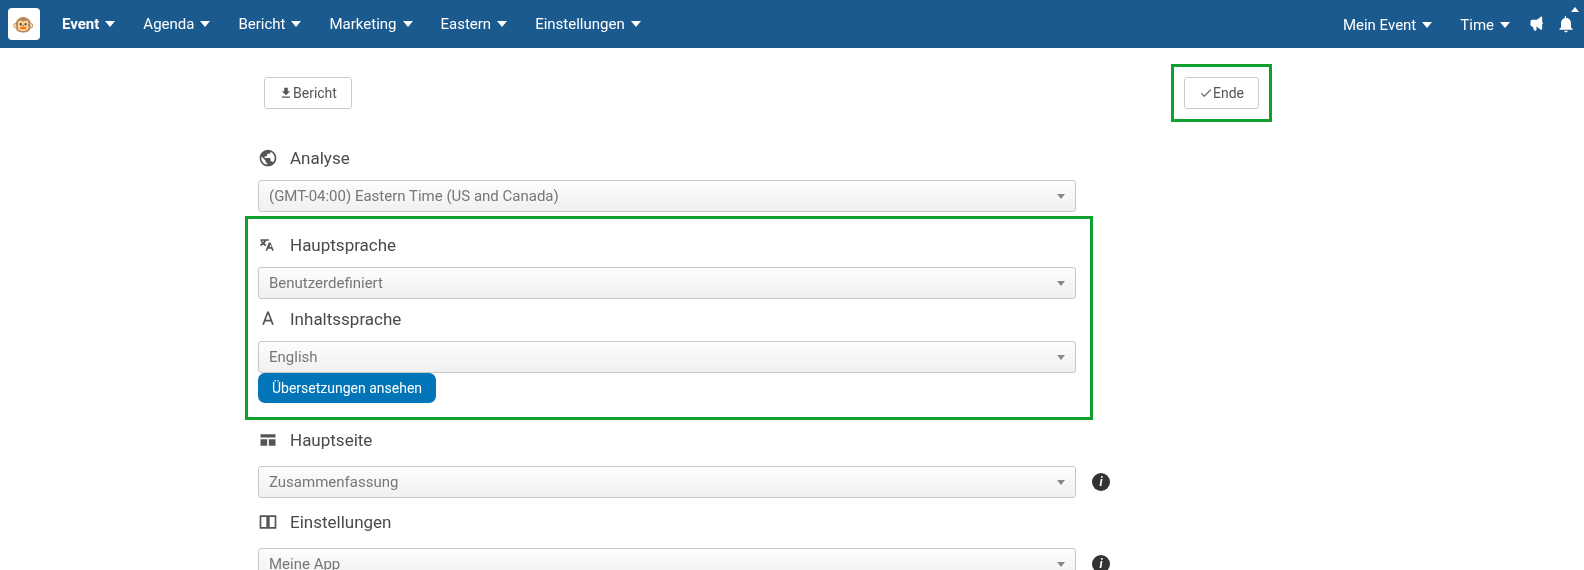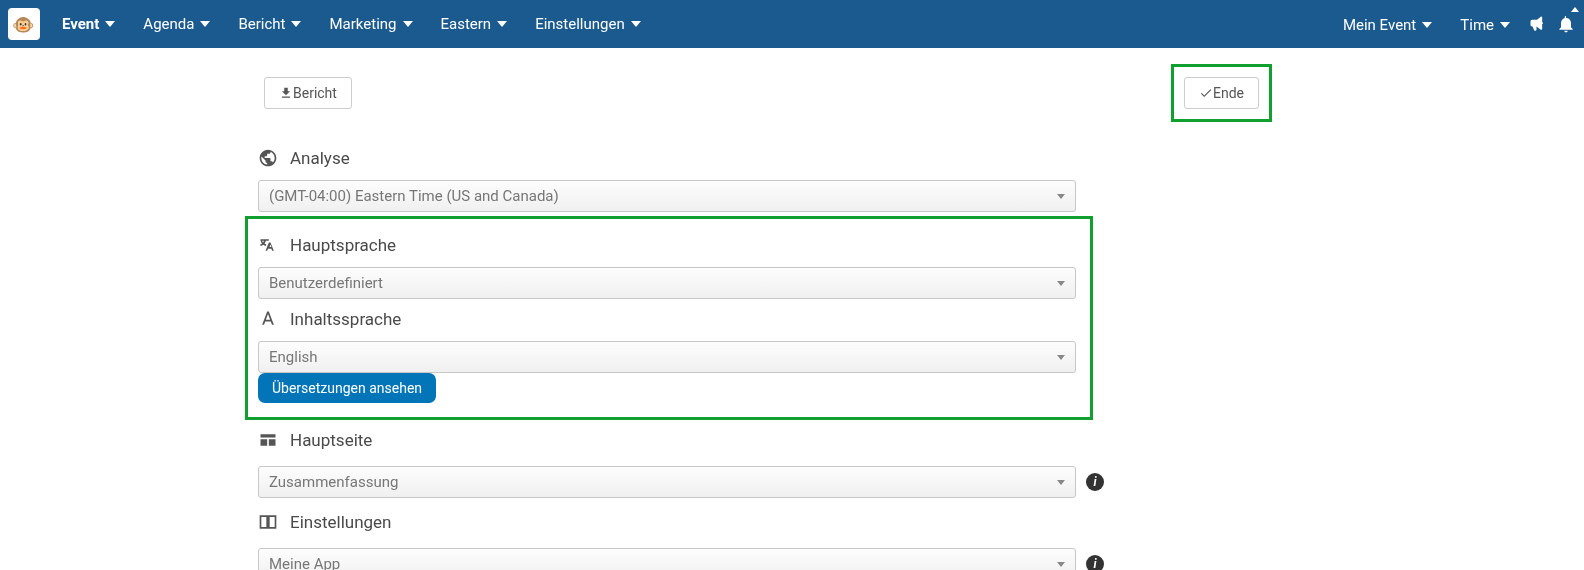--- a/index.html
+++ b/index.html
@@ -35,21 +35,21 @@
   .section-title { font-size: 17px; color: #4a4a4a; font-weight: 400; }
   
   .select { width: 818px; height: 32px; border: 1px solid #c7c7c7; border-radius: 3px; background: linear-gradient(#fdfdfd,#f0f0f0); display: flex; align-items: center; justify-content: space-between; padding: 0 8px 0 10px; color: #777; font-size: 15px; cursor: pointer; }
   .select-arrow { width:0;height:0;border-left:4px solid transparent;border-right:4px solid transparent;border-top:5px solid #888; margin-right:2px;}
   
   .highlight-section { border: 3px solid #10a030; margin-left:-3px; padding: 10px; width: 848px; }
   .highlight-section .section { padding: 6px 0 4px 0;}
   
   .link-btn { display: inline-block; background: #0275b8; color: #fff; padding: 7px 14px; border-radius: 7px; font-size: 14px; cursor: pointer; }
   
-  .inline-row { display: flex; align-items: center; gap: 10px; margin-top: 16px; }
+  .inline-row { display: flex; align-items: center; gap: 16px; margin-top: 16px; }
   .info-icon { width:18px;height:18px;border-radius:50%;background:#333;color:#fff;display:flex;align-items:center;justify-content:center;font-size:12px;font-weight:bold;font-style:italic;cursor:pointer; }
   
   .scroll-indicator { position:absolute; right:0; top:0; width:18px; height:18px; background:#1b5a8f; }
   .scroll-indicator::after { content:""; position:absolute; left:5px; top:7px; width:0;height:0;border-left:4px solid transparent;border-right:4px solid transparent;border-bottom:5px solid #fff; }
 </style>
 </head>
 <body>
 
 <div class="scroll-indicator"></div>
 

